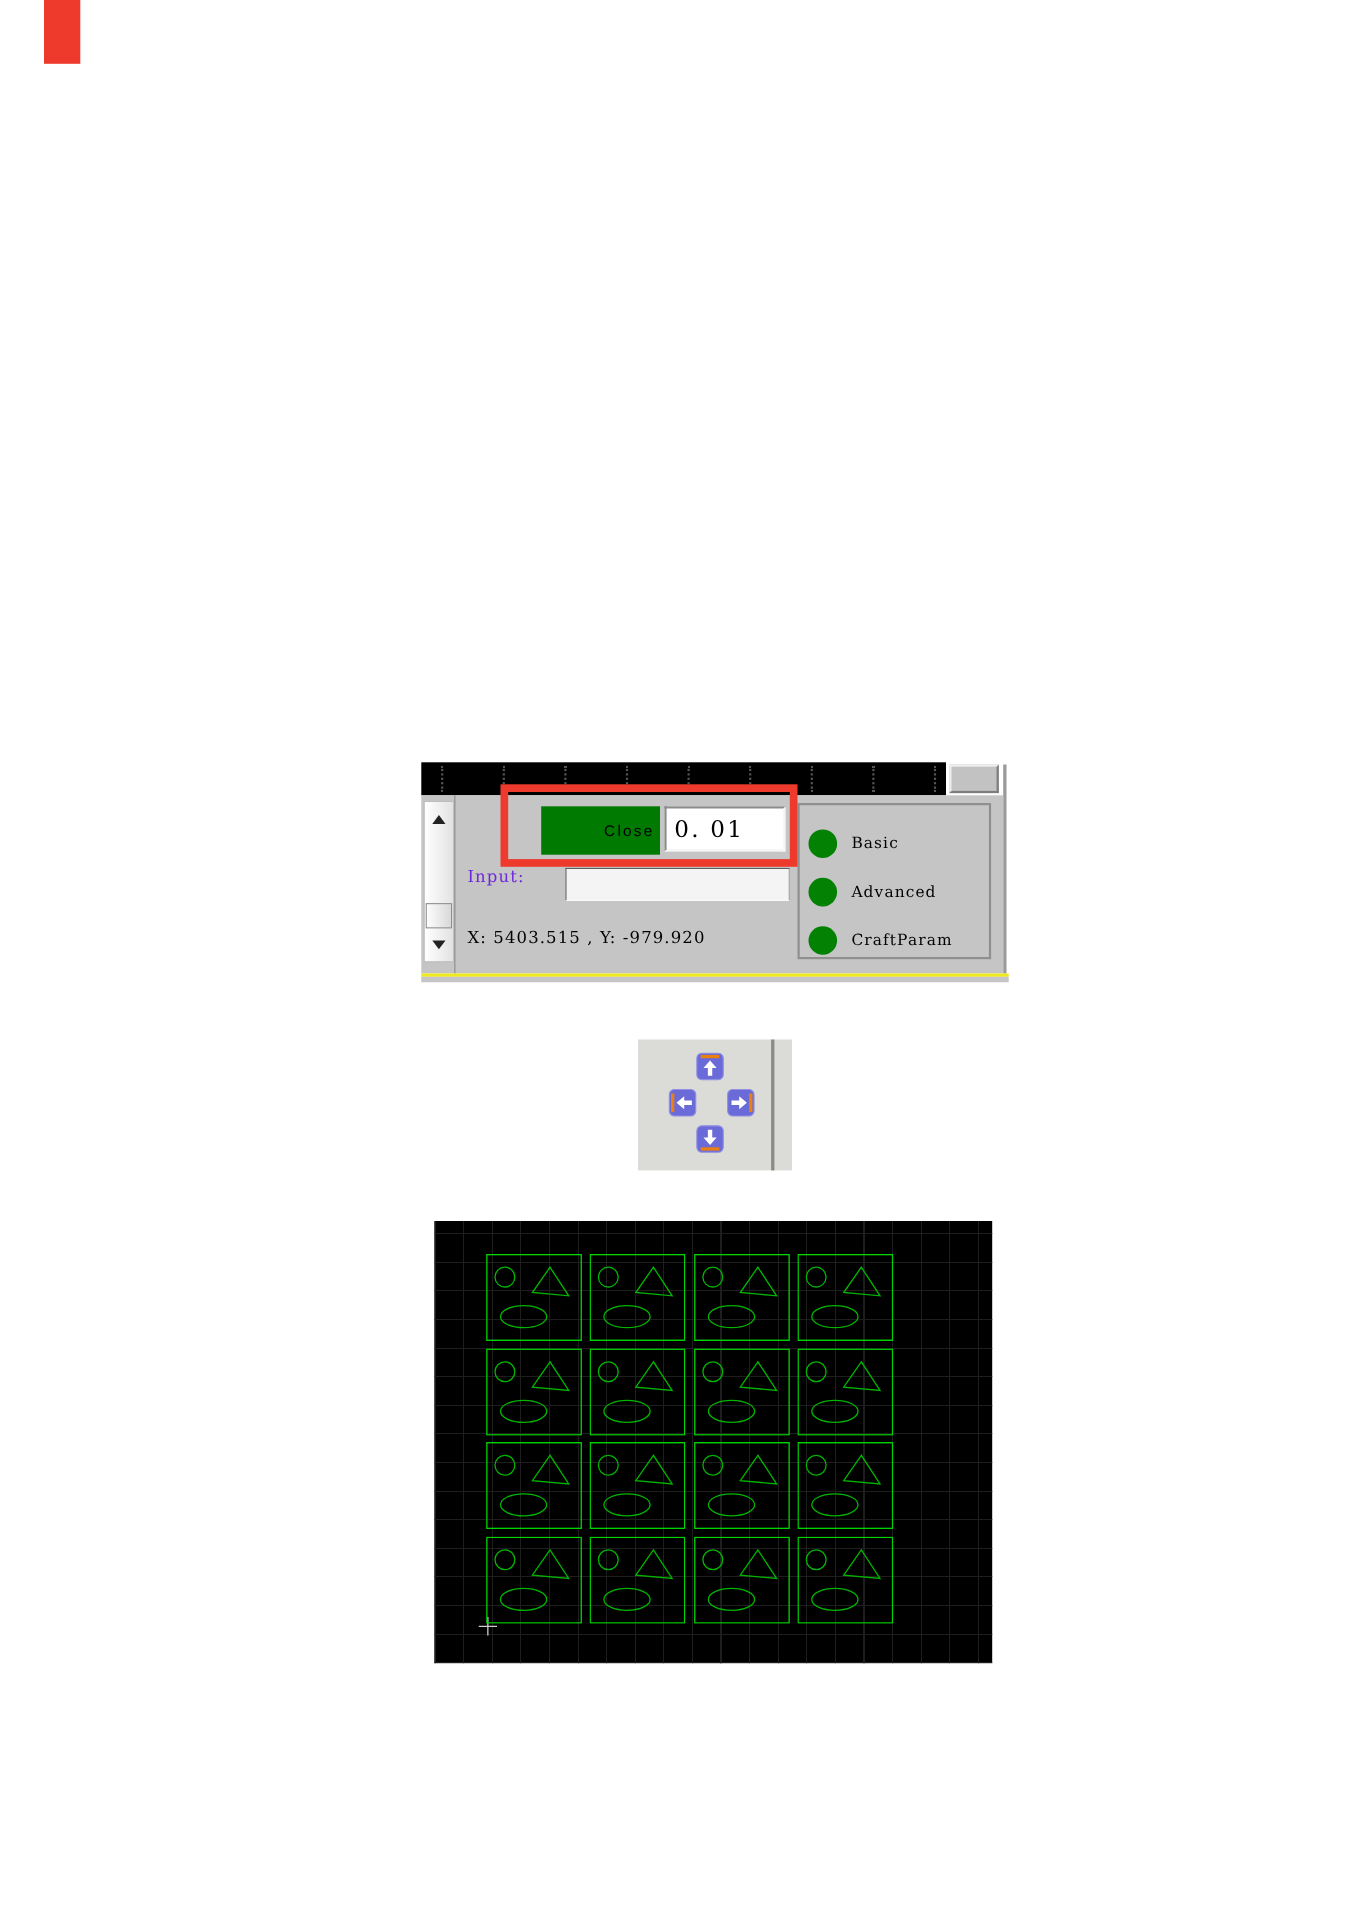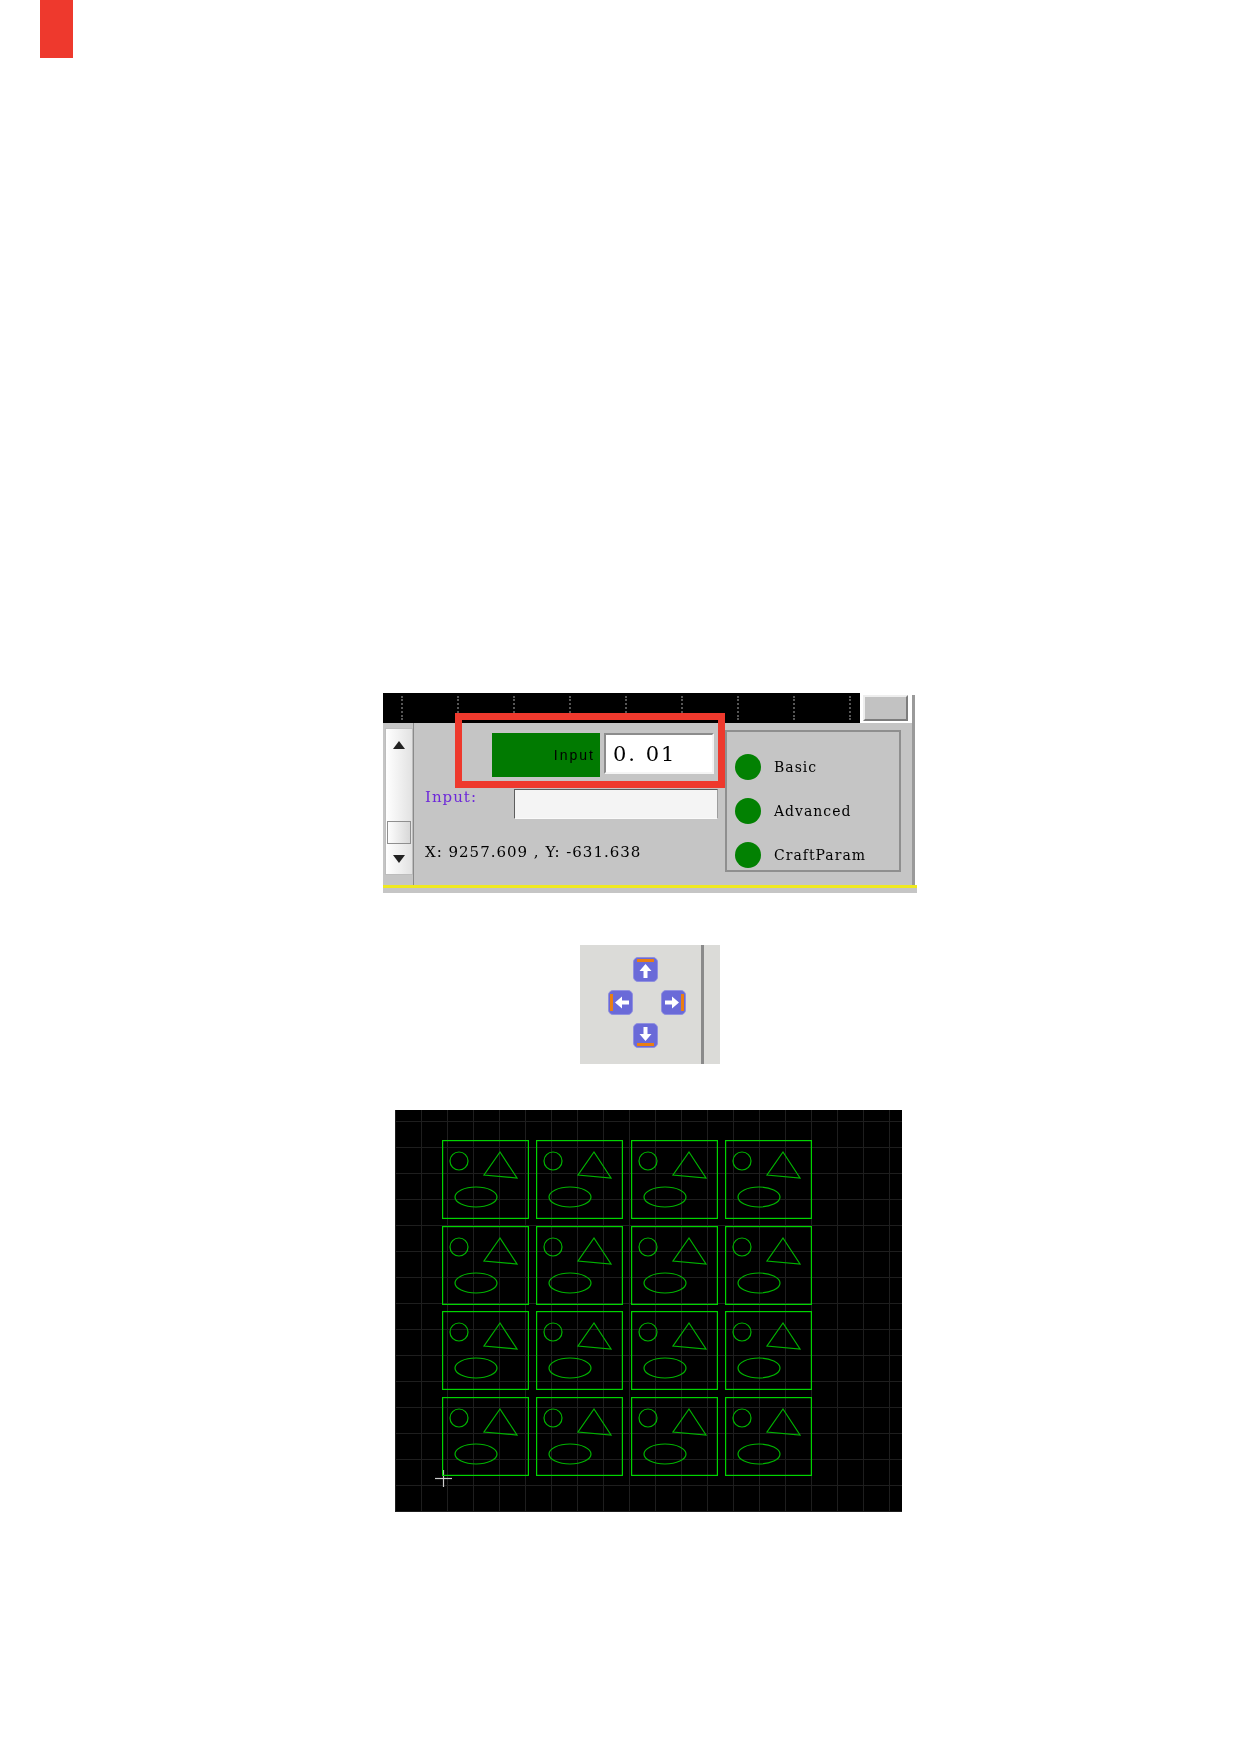--- a/index.html
+++ b/index.html
@@ -98,28 +98,28 @@
 
     <div class="panel-body"></div>
 
     <div class="vscroll">
       <span class="arr-up"></span>
       <span class="thumb"></span>
       <span class="arr-dn"></span>
     </div>
     <div class="scroll-sep"></div>
 
-    <button class="close-btn">Input</button>
+    <button class="close-btn">Close</button>
     <div class="value-field">0. 01</div>
     <div class="hl-box"></div>
 
     <div class="input-label">Input:</div>
     <div class="input-box"></div>
 
-    <div class="coords">X: 9257.609 , Y: -631.638</div>
+    <div class="coords">X: 5403.515 , Y: -979.920</div>
 
     <div class="radio-panel" id="radio-panel">
         <div class="radio-row">
           <span class="radio-dot" style="background: rgb(2, 129, 2);"></span>
           <span class="radio-label">Basic</span>
         </div>
         <div class="radio-row">
           <span class="radio-dot" style="background: rgb(2, 129, 2);"></span>
           <span class="radio-label">Advanced</span>
         </div>

